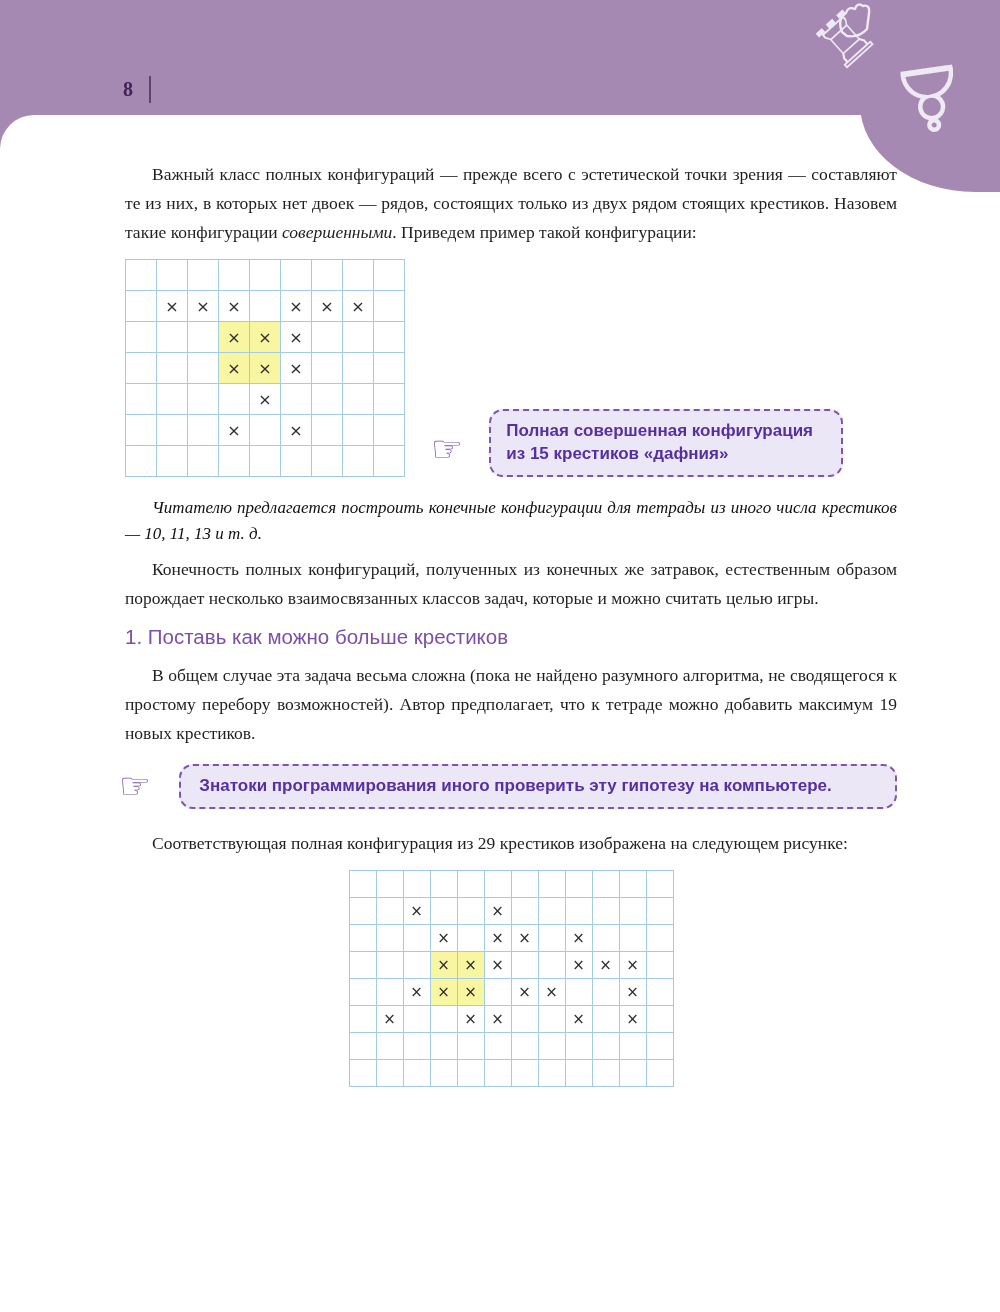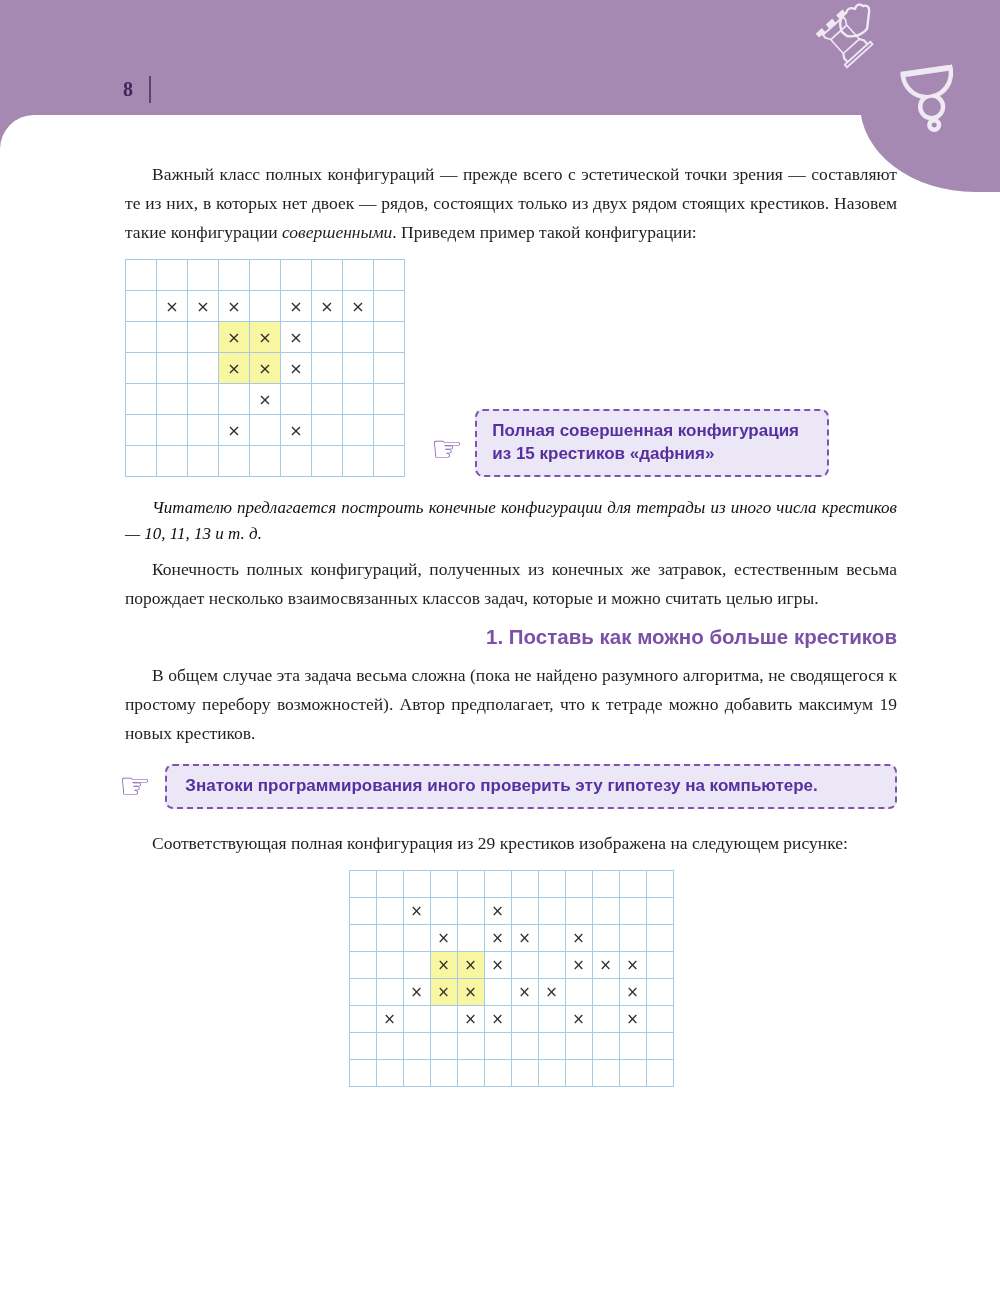--- a/index.html
+++ b/index.html
@@ -65,23 +65,23 @@
   }
   p.note {
     margin: 2px 0 8px;
     font-weight: normal; font-style: italic;
     font-size: 17px; line-height: 26px;
     text-align: justify; text-indent: 27px;
     color: #101010;
   }
   .heading {
     font-family: "Liberation Sans", sans-serif;
-    font-weight: bold; font-size: 20.5px;
+    font-weight: normal; font-size: 20.5px;
     color: #7a50a8;
-    text-align: right;
+    text-align: left;
     margin: 10px 0 12px;
   }
   
   table.grid { border-collapse: collapse; }
   table.grid td {
     border: 1px solid #a4cbe2;
     text-align: center; vertical-align: middle;
     font-family: "DejaVu Sans", sans-serif;
     color: #2e2e2e; padding: 0;
   }
@@ -92,26 +92,27 @@
   .fig2-wrap { text-align: center; margin-top: 4px; }
   .fig2-wrap table { margin: 0 auto; }
   
   .hand {
     font-family: "DejaVu Sans", sans-serif;
     font-size: 36px; color: #7a52a8; line-height: 1;
   }
   .fig1-row .hand { margin: 0 12px 10px 26px; }
   .callout {
     border: 2px dashed #7d55b0;
-    border-radius: 8px;
+    border-radius: 14px;
     background: #ece7f6;
     font-family: "Liberation Sans", sans-serif;
     font-weight: bold; font-size: 17px;
     color: #5630a0; line-height: 1.35;
     padding: 9px 15px;
+    margin-left: 14px;
   }
   .callout.c1 { width: 354px; }
   .callout2-row { display: flex; align-items: center; margin: 16px 0 20px -6px; }
   .callout2-row .hand { margin-right: 14px; }
   .callout.c2 { flex: 1; padding: 9px 18px; }
 </style>
 </head>
 <body>
 
 <div class="band"></div>
@@ -214,21 +215,21 @@
             <td></td>
           </tr>
         </tbody>
       </table>
     <span class="hand">☞</span>
     <div class="callout c1">Полная совершенная конфигурация из 15 крестиков «дафния»</div>
   </div>
 
   <p class="note">Читателю предлагается построить конечные конфигурации для тетрады из иного числа крестиков — 10, 11, 13 и т. д.</p>
 
-  <p class="body">Конечность полных конфигураций, полученных из конечных же затравок, естественным весьма порождает несколько взаимосвязанных классов задач, которые и можно считать целью игры.</p>
+  <p class="body">Конечность полных конфигураций, полученных из конечных же затравок, естественным образом порождает несколько взаимосвязанных классов задач, которые и можно считать целью игры.</p>
 
   <div class="heading">1. Поставь как можно больше крестиков</div>
 
 
   <p class="body">В общем случае эта задача весьма сложна (пока не найдено разумного алгоритма, не сводящегося к простому перебору возможностей). Автор предполагает, что к тетраде можно добавить максимум 19 новых крестиков.</p>
 
   <div class="callout2-row">
     <span class="hand">☞</span>
     <div class="callout c2">Знатоки программирования иного проверить эту гипотезу на компьютере.</div>
   </div>

